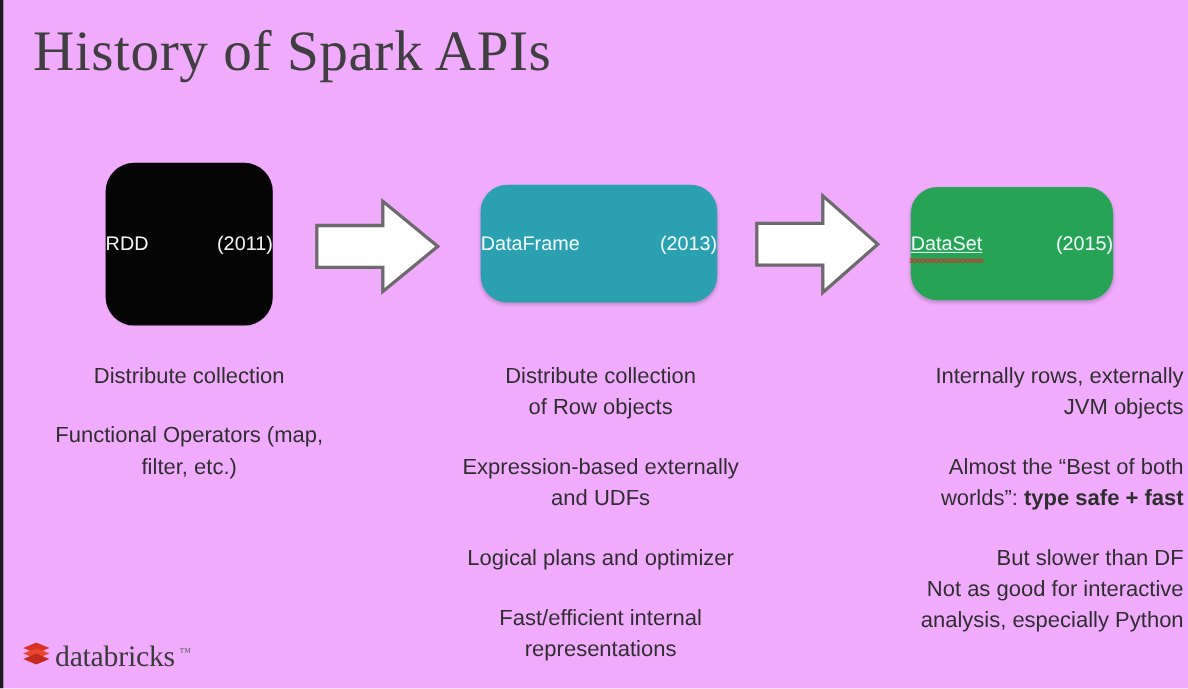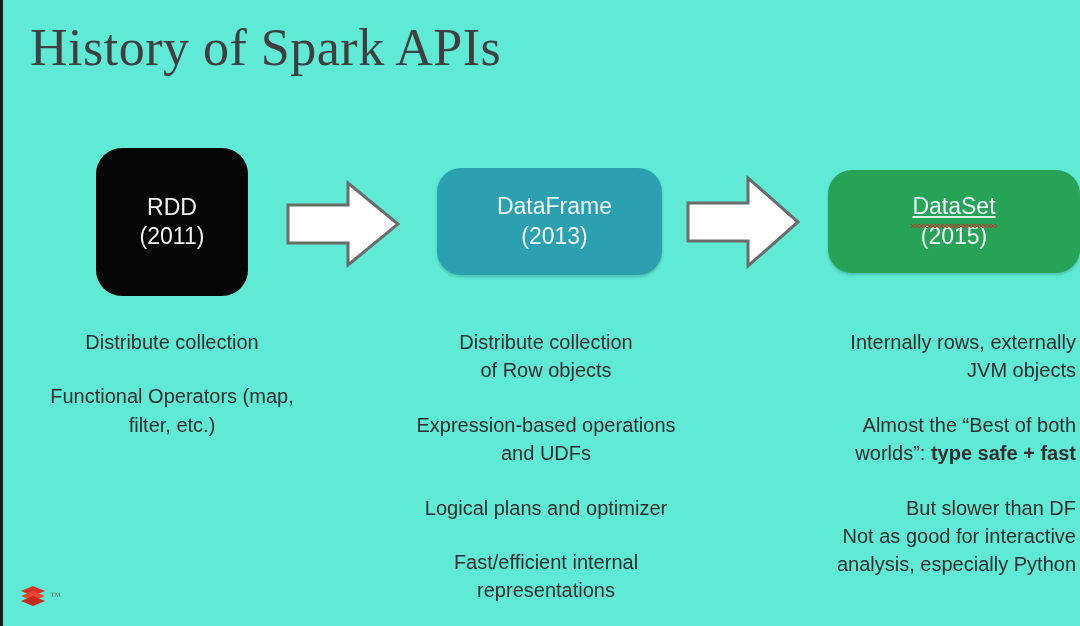--- a/index.html
+++ b/index.html
@@ -8,21 +8,21 @@
     padding: 0;
     background: #ffffff;
   }
   body {
     font-family: "Liberation Sans", sans-serif;
   }
   #slide {
     position: relative;
     width: 1080px;
     height: 626px;
-    background: #5eead4;
+    background: #f0abfc;
     overflow: hidden;
   }
   
   .edge-left {
     position: absolute;
     left: 0; top: 0;
     width: 3px; height: 626px;
     background: #1b1b1b;
   }
 
@@ -36,48 +36,47 @@
     font-weight: 400;
     letter-spacing: 0.5px;
     color: #3f3f3f;
     white-space: nowrap;
   }
 
   
   .box {
     position: absolute;
     display: flex;
-    flex-direction: column;
+    flex-direction: row;
     align-items: center;
-    justify-content: center;
+    justify-content: space-between;
     border-radius: 24px;
     color: #f2fbfd;
-    font-size: 23px;
+    font-size: 18px;
     line-height: 1.28;
     text-align: center;
   }
   .box .box-year { display: block; }
 
   .box-rdd {
     left: 96px;  top: 148px;
     width: 152px; height: 148px;
     background: #050505;
     border-radius: 26px;
     color: #f4f4f4;
   }
   .box-dataframe {
     left: 437px; top: 168px;
     width: 215px; height: 107px;
     background: #2ba0b0;
     box-shadow: 0 2px 3px rgba(0,0,0,0.18);
-    padding-left: 10px;
   }
   .box-dataset {
     left: 828px; top: 170px;
-    width: 252px; height: 103px;
+    width: 184px; height: 103px;
     background: #27a355;
     box-shadow: 0 2px 3px rgba(0,0,0,0.18);
   }
   
   .spellcheck {
     position: relative;
     display: inline-block;
     text-decoration: underline;
     text-decoration-color: rgba(255,255,255,0.85);
     text-underline-offset: 2px;
@@ -188,21 +187,21 @@
       <span>filter, etc.)</span>
     </p>
   </div>
 
   <div class="col col-2">
     <p>
       <span>Distribute collection</span><br>
       <span>of Row objects</span>
     </p>
     <p>
-      <span>Expression-based operations</span><br>
+      <span>Expression-based externally</span><br>
       <span>and UDFs</span>
     </p>
     <p>
       <span>Logical plans and optimizer</span>
     </p>
     <p>
       <span>Fast/efficient internal</span><br>
       <span>representations</span>
     </p>
   </div>
@@ -224,16 +223,17 @@
   </div>
 
   <div class="logo">
     <span class="logo-mark">
       <svg width="26" height="24" viewBox="0 0 26 24" aria-hidden="true">
         <polygon points="13,2 25,7 13,12 1,7" fill="#d93025"></polygon>
         <polygon points="13,7 25,12 13,17 1,12" fill="#e8462f"></polygon>
         <polygon points="13,12 25,17 13,22 1,17" fill="#c32a1e"></polygon>
       </svg>
     </span>
+    <span class="logo-text">databricks</span>
     <span class="logo-tm">™</span>
   </div>
 
 </div>
 
 </body></html>

